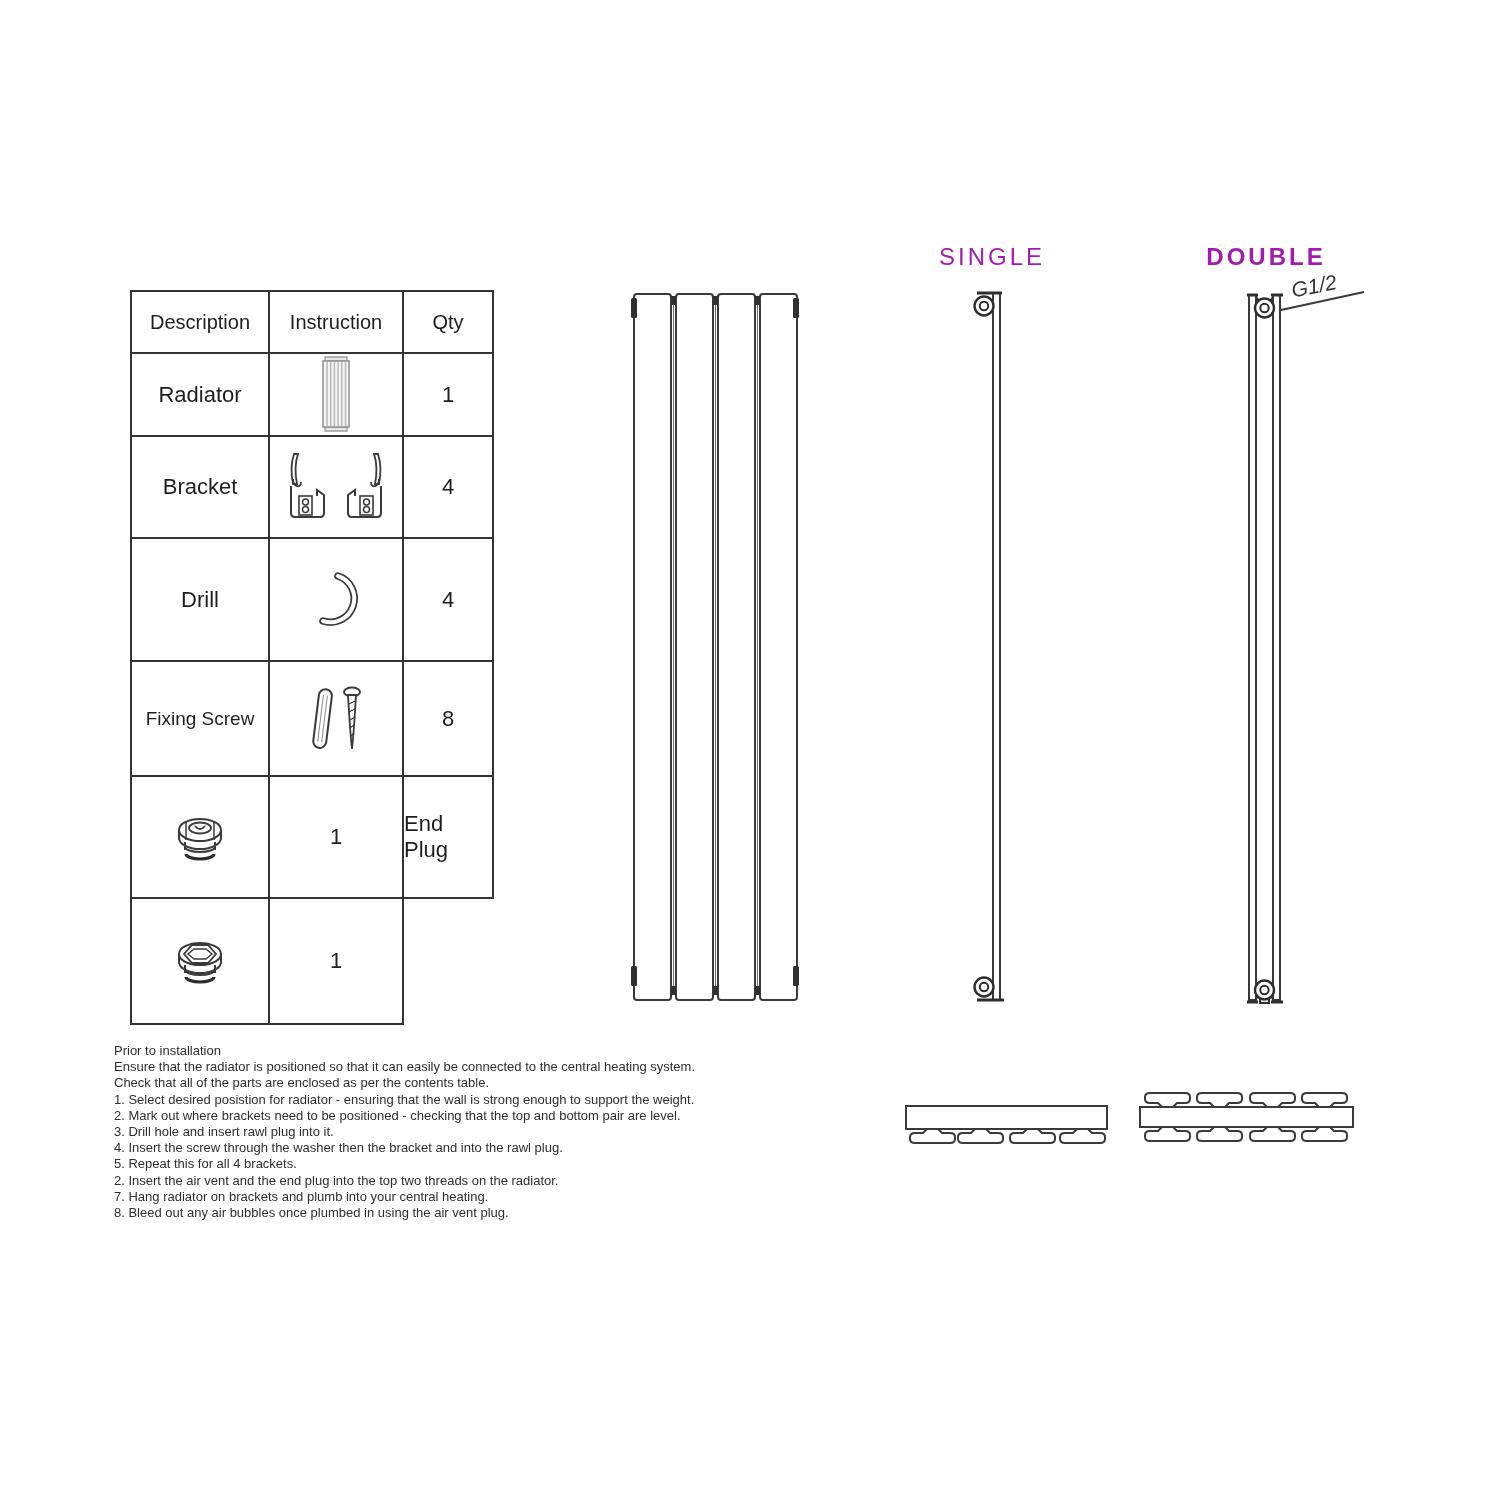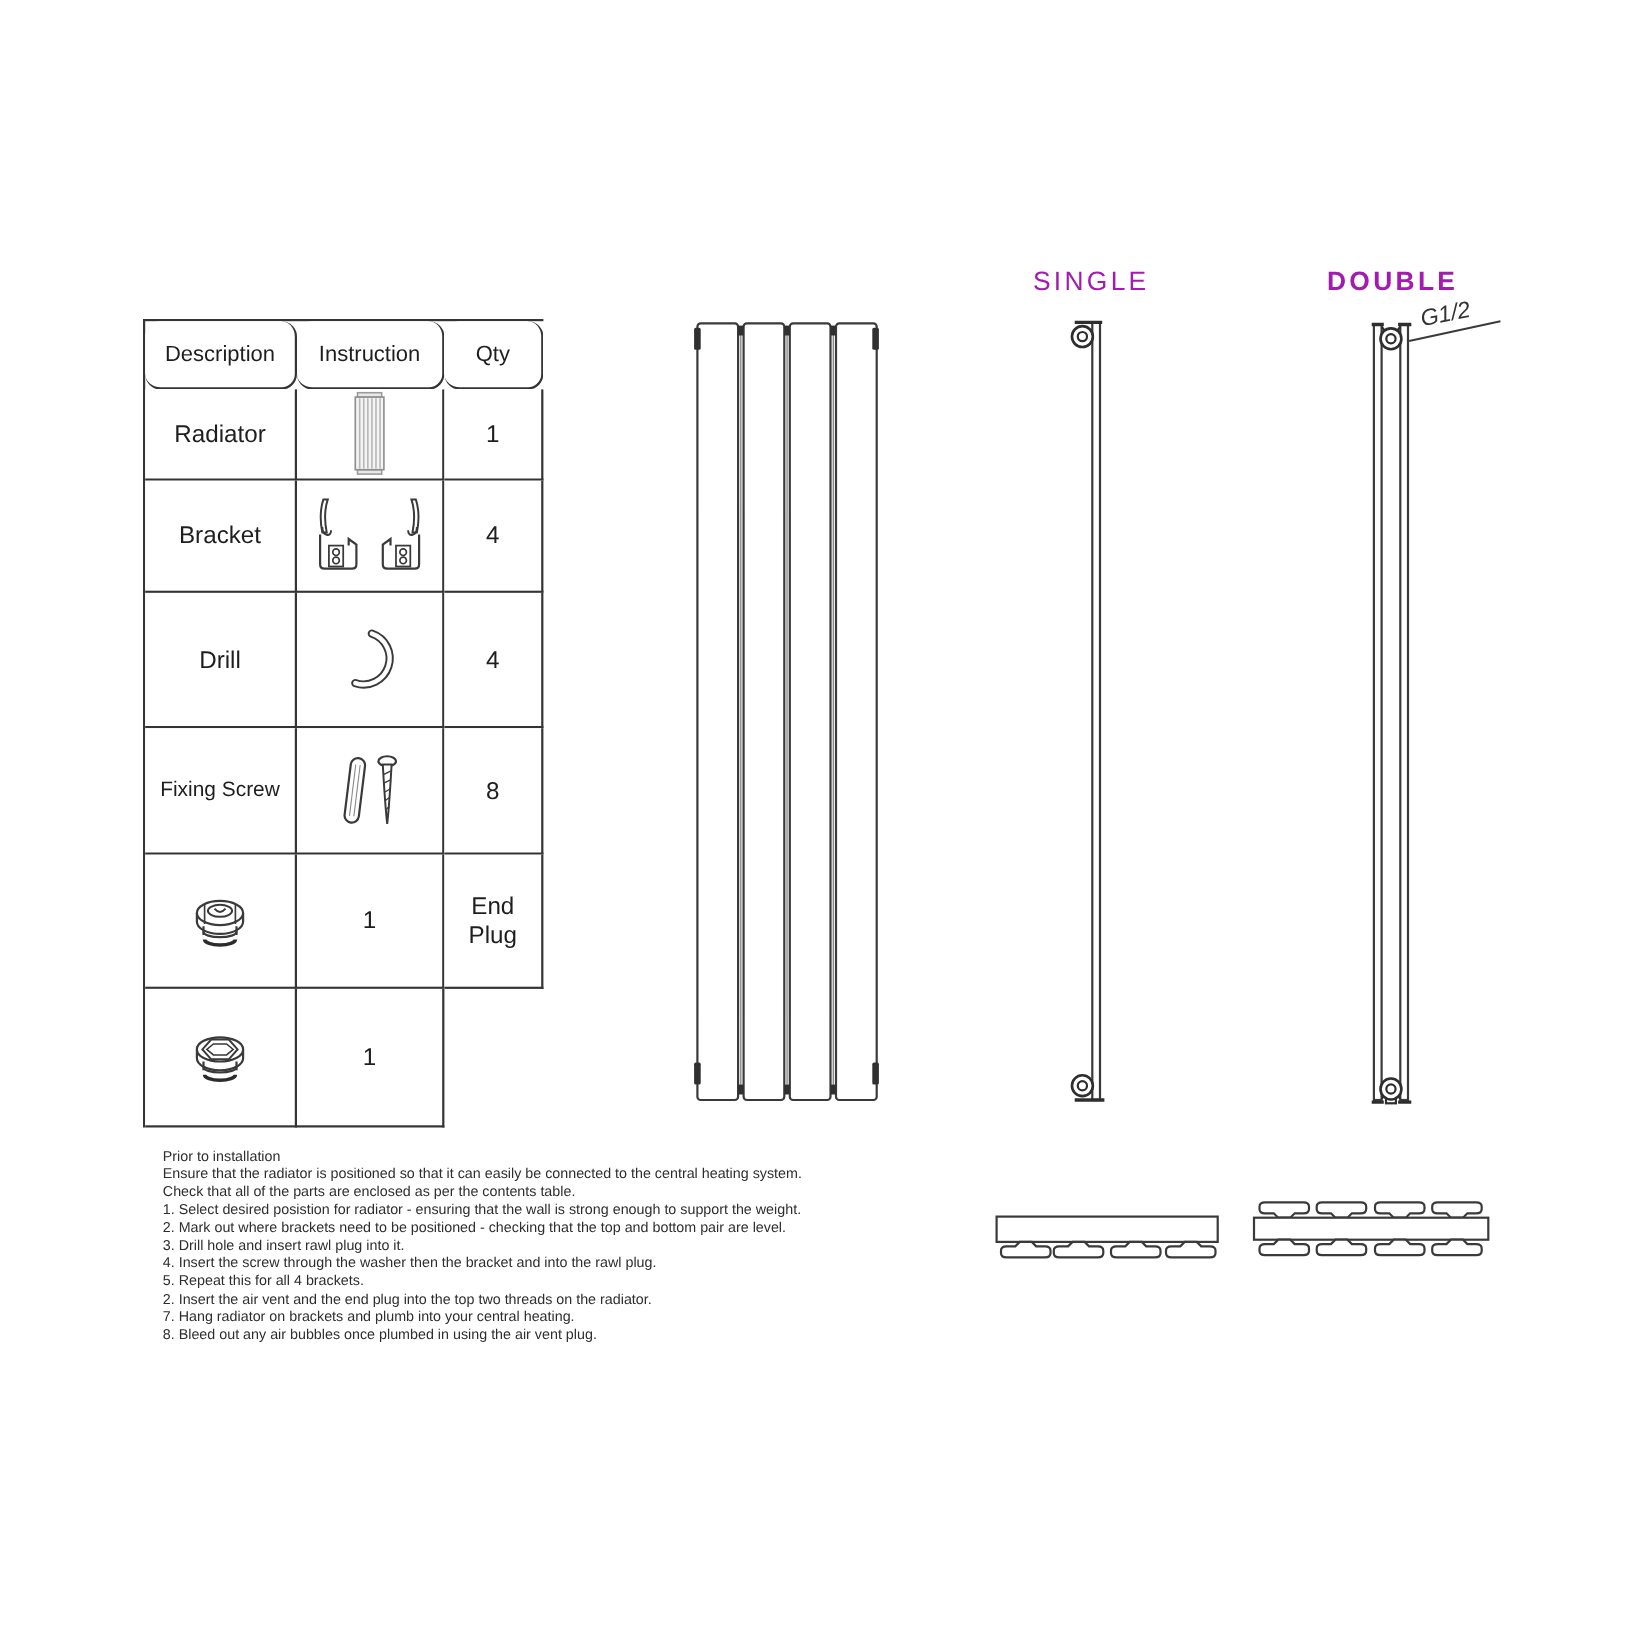--- a/index.html
+++ b/index.html
@@ -7,31 +7,31 @@
           font-family:"Liberation Sans", sans-serif;color:#262626;}
   svg{display:block;}
   .stroke{stroke:#3a3a3a;fill:none;stroke-width:2;}
   
   .parts-table{position:absolute;left:130px;top:290px;
                display:grid;grid-template-columns:138px 134px 90px;
                grid-template-rows:62px 83px 102px 123px 115px 122px 126px;
                border-top:2px solid #343434;border-left:2px solid #343434;}
   .cell{border-right:2px solid #343434;border-bottom:2px solid #343434;
         display:flex;align-items:center;justify-content:center;background:#fff;}
-  .hdr{font-size:20px;color:#1e1e1e;border-radius:14px;}
-  .desc{font-size:22px;color:#1e1e1e;text-align:center;}
+  .hdr{font-size:20px;color:#1e1e1e;}
+  .desc{font-size:22px;color:#1e1e1e;}
   .desc.small{font-size:19px;}
   .qty{font-size:22px;color:#1e1e1e;}
   
   .view-label{position:absolute;width:140px;text-align:center;font-size:24px;
               letter-spacing:3px;color:#a21caf;}
   .thread-label{position:absolute;left:1291px;top:271px;width:80px;font-size:21px;
                 font-style:italic;color:#333;transform:rotate(-11deg);}
   
-  .instructions{position:absolute;left:148px;top:1043px;width:700px;
+  .instructions{position:absolute;left:114px;top:1043px;width:700px;
                 font-size:13px;line-height:16.2px;color:#2e2e2e;}
   .abs{position:absolute;}
 </style>
 </head>
 <body>
 
 <div class="canvas">
 
   <div class="parts-table">
     <div class="cell hdr">Description</div>

